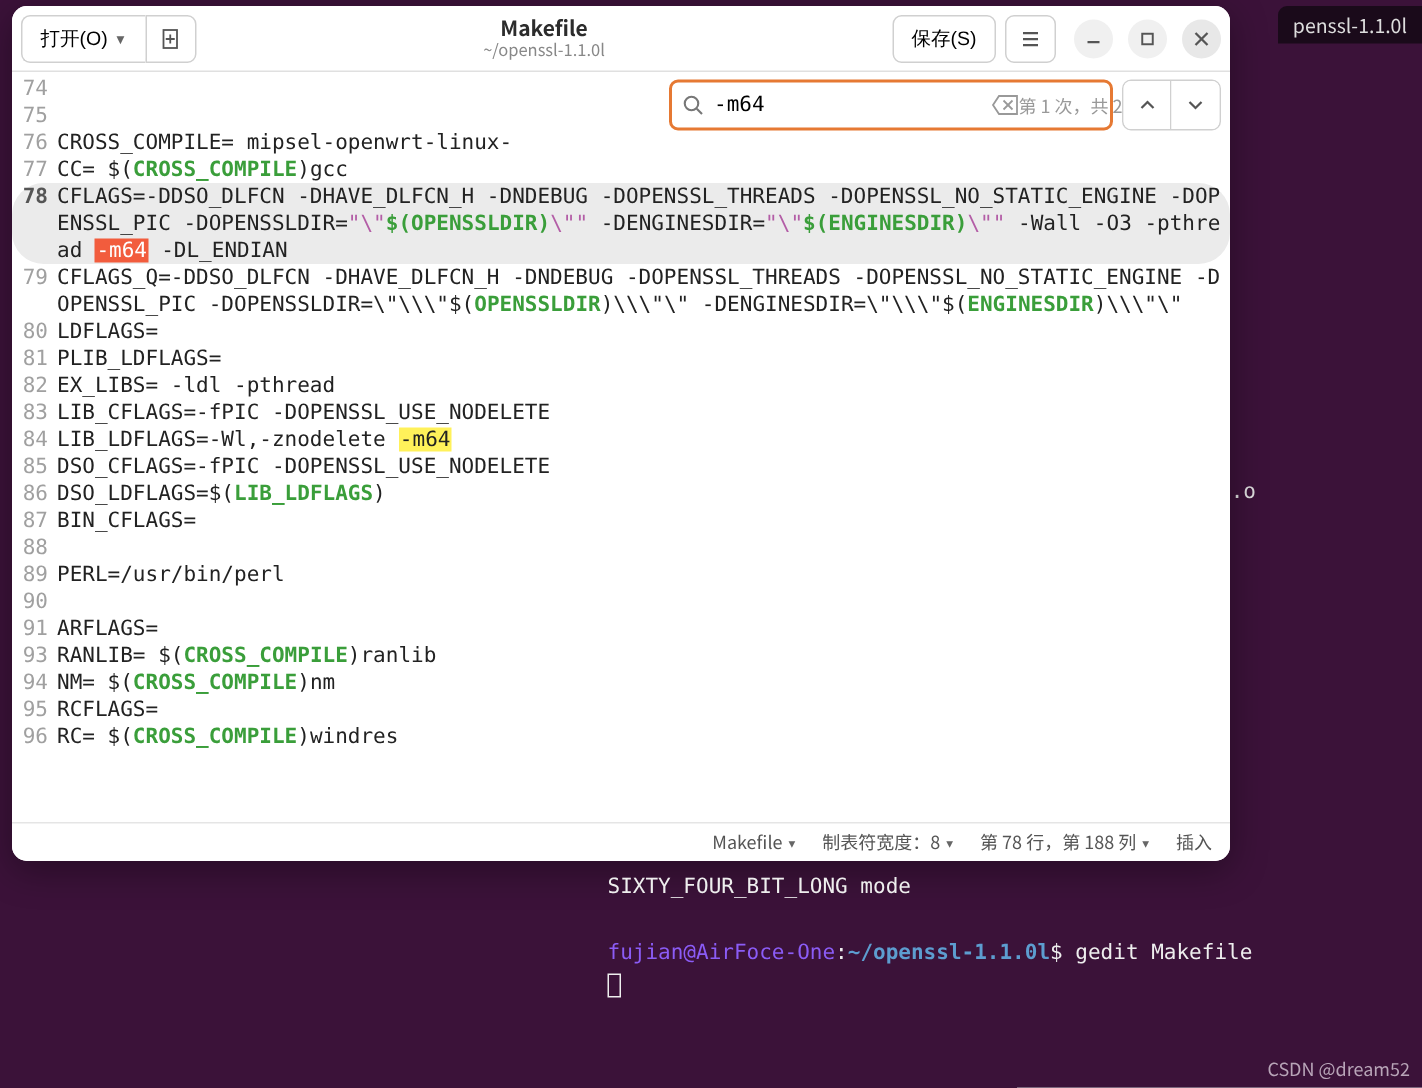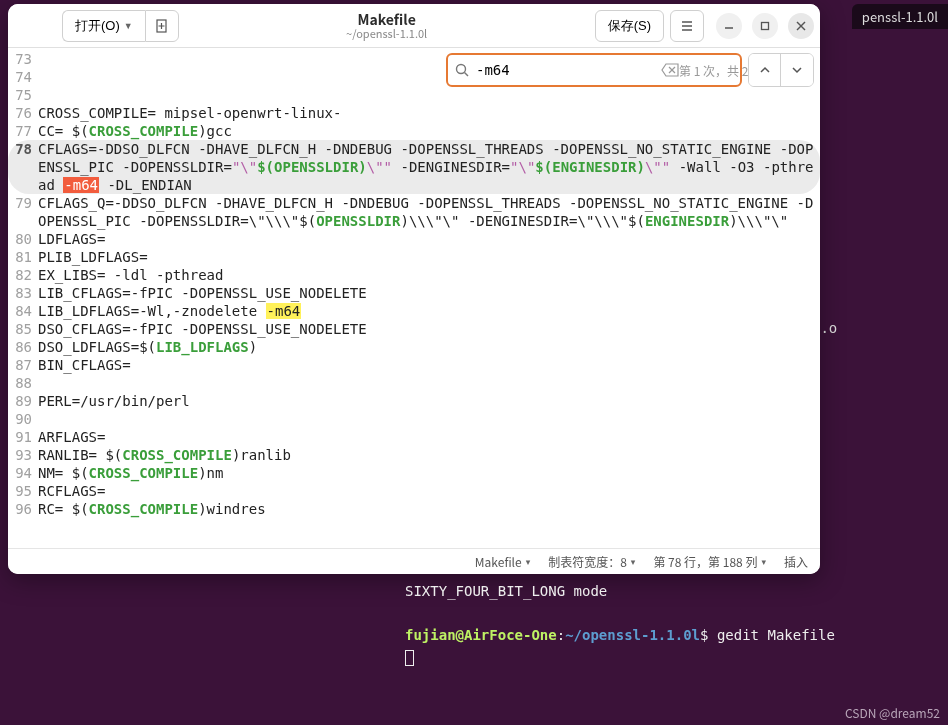--- a/index.html
+++ b/index.html
@@ -35,21 +35,21 @@
   }
   .tb-btn {
     height: 32px; padding: 0 12px;
     background: #fff; border: 1px solid #d0d0d0;
     border-radius: 6px; font-size: 13px;
     display: flex; align-items: center; gap: 4px;
     cursor: pointer;
   }
   .tb-btn.icon-only { width: 34px; padding: 0; justify-content: center; }
   .tb-btn-group { display: flex; }
-  .tb-btn-group .tb-btn:first-child { border-top-right-radius: 0; border-bottom-right-radius: 0; border-right: none; margin-left: 48px; }
+  .tb-btn-group .tb-btn:first-child { border-top-right-radius: 0; border-bottom-right-radius: 0; border-right: none; }
   .tb-btn-group .tb-btn:last-child { border-top-left-radius: 0; border-bottom-left-radius: 0; }
   .title-center {
     flex: 1; text-align: center; line-height: 1.2;
   }
   .title-main { font-size: 14px; font-weight: 600; color: #2c2c2c; }
   .title-sub { font-size: 11px; color: #888; }
   .win-controls { display: flex; gap: 10px; margin-left: 6px; }
   .win-ctrl {
     width: 26px; height: 26px; border-radius: 50%;
     background: #f0f0f0; border: none;
@@ -110,21 +110,21 @@
     height: 26px; background: #fff; border-top: 1px solid #e5e5e5;
     display: flex; align-items: center; justify-content: flex-end;
     gap: 18px; padding: 0 12px; font-size: 12px; color: #555;
   }
   .sb-item { display: flex; align-items: center; gap: 4px; cursor: pointer; }
   .terminal {
     position: absolute; left: 405px; top: 580px; right: 0;
     color: #eee; font-family: "DejaVu Sans Mono", monospace;
     font-size: 14px; line-height: 22px;
   }
-  .term-green { color: #bef264; font-weight: 700;}
+  .term-green { color: #8b5cf6; font-weight: 400;}
   .term-blue { color: #5d9dd0; font-weight: 600;}
   .term-cursor {
     display: inline-block; width: 9px; height: 16px;
     border: 1px solid #eee; vertical-align: middle;
   }
   .partial-text {
     position: absolute; left: 812px; top: 320px;
     color: #ddd; font-family: monospace; font-size: 14px;
   }
   .watermark {
@@ -214,21 +214,20 @@
         </button>
         <button>
           <svg width="12" height="12" viewBox="0 0 12 12">
               <polyline points="2,4 6,8 10,4" fill="none" stroke="#555" stroke-width="1.5"></polyline>
             </svg>
         </button>
       </div>
     </div>
 
     <div class="code-area" id="code-area">
-        <div class="line"><span class="gutter">73</span><span class="c"><span></span></span></div>
         <div class="line"><span class="gutter">74</span><span class="c"><span></span></span></div>
         <div class="line"><span class="gutter">75</span><span class="c"><span></span></span></div>
         <div class="line"><span class="gutter">76</span><span class="c"><span>CROSS_COMPILE= mipsel-openwrt-linux-</span></span></div>
         <div class="line"><span class="gutter">77</span><span class="c"><span>CC= $(</span><span class="kw">CROSS_COMPILE</span><span>)gcc</span></span></div>
         <div class="line hl"><span class="gutter">78</span><span class="c"><span>CFLAGS=-DDSO_DLFCN -DHAVE_DLFCN_H -DNDEBUG -DOPENSSL_THREADS -DOPENSSL_NO_STATIC_ENGINE -DOPENSSL_PIC -DOPENSSLDIR=</span><span class="str">"\"</span><span class="kw">$(OPENSSLDIR)</span><span class="str">\""</span><span> -DENGINESDIR=</span><span class="str">"\"</span><span class="kw">$(ENGINESDIR)</span><span class="str">\""</span><span> -Wall -O3 -pthread </span><span class="match-cur">-m64</span><span> -DL_ENDIAN</span></span></div>
         <div class="line"><span class="gutter">79</span><span class="c"><span>CFLAGS_Q=-DDSO_DLFCN -DHAVE_DLFCN_H -DNDEBUG -DOPENSSL_THREADS -DOPENSSL_NO_STATIC_ENGINE -DOPENSSL_PIC -DOPENSSLDIR=\"\\\"</span><span>$(</span><span class="kw">OPENSSLDIR</span><span>)\\\"\" -DENGINESDIR=\"\\\"$(</span><span class="kw">ENGINESDIR</span><span>)\\\"\"</span></span></div>
         <div class="line"><span class="gutter">80</span><span class="c"><span>LDFLAGS=</span></span></div>
         <div class="line"><span class="gutter">81</span><span class="c"><span>PLIB_LDFLAGS=</span></span></div>
         <div class="line"><span class="gutter">82</span><span class="c"><span>EX_LIBS= -ldl -pthread</span></span></div>
         <div class="line"><span class="gutter">83</span><span class="c"><span>LIB_CFLAGS=-fPIC -DOPENSSL_USE_NODELETE</span></span></div>

